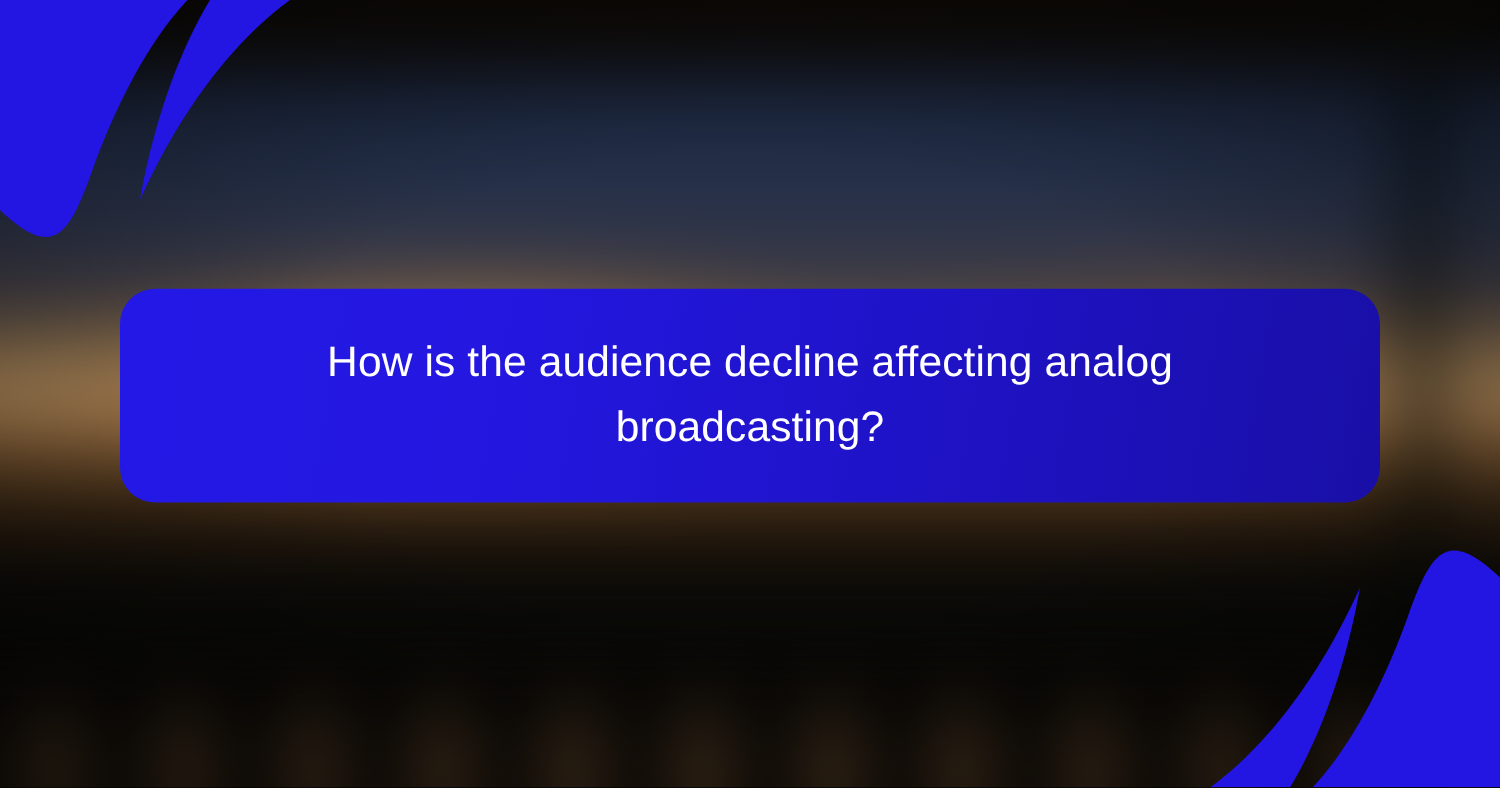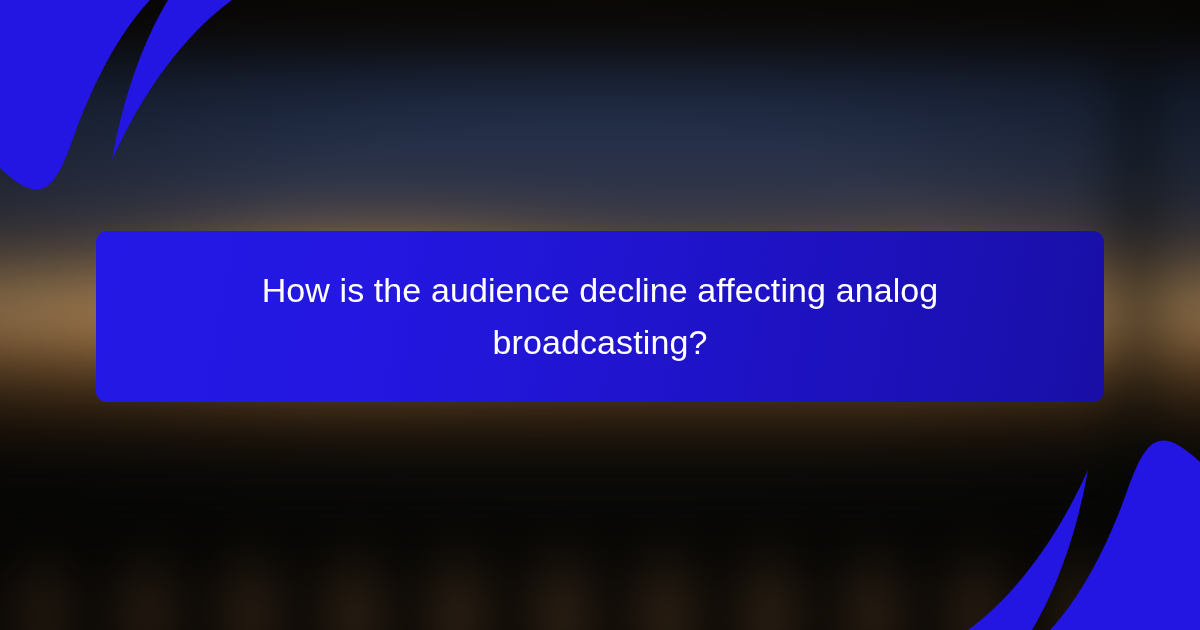--- a/index.html
+++ b/index.html
@@ -113,21 +113,21 @@
     pointer-events: none;
   }
 
   
   .card {
     position: absolute;
     left: 96px;
     top: 231px;
     width: 1008px;
     height: 171px;
-    border-radius: 11px;
+    border-radius: 28px;
     background: linear-gradient(100deg, #2418e6 0%, #2317e0 30%, #1f13c8 62%, #190fa6 100%);
     display: flex;
     align-items: center;
     justify-content: center;
     box-sizing: border-box;
     padding: 10px 56px;
   }
   .card-text {
     margin: 0;
     color: #ffffff;

